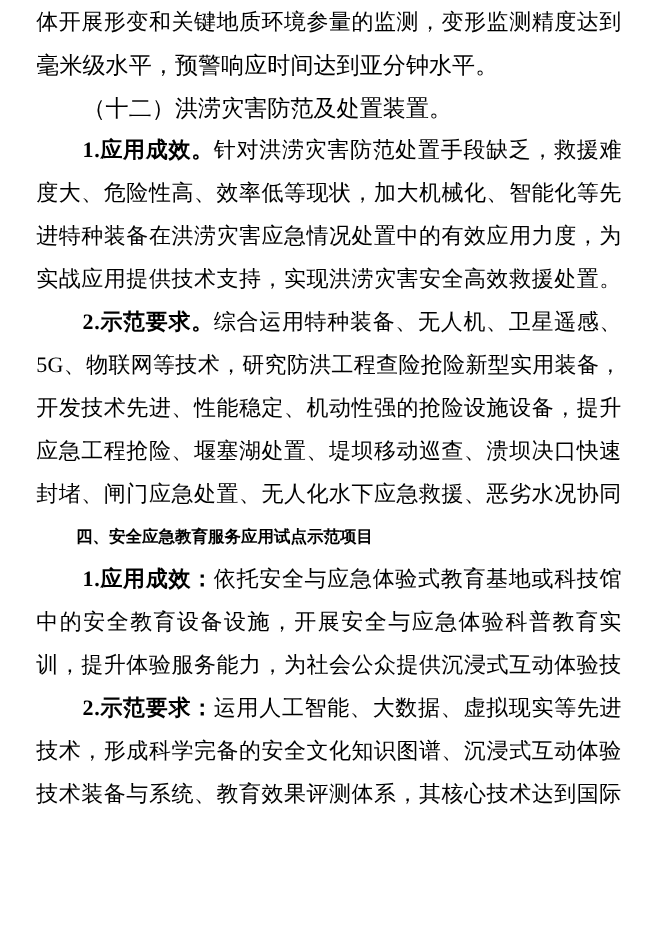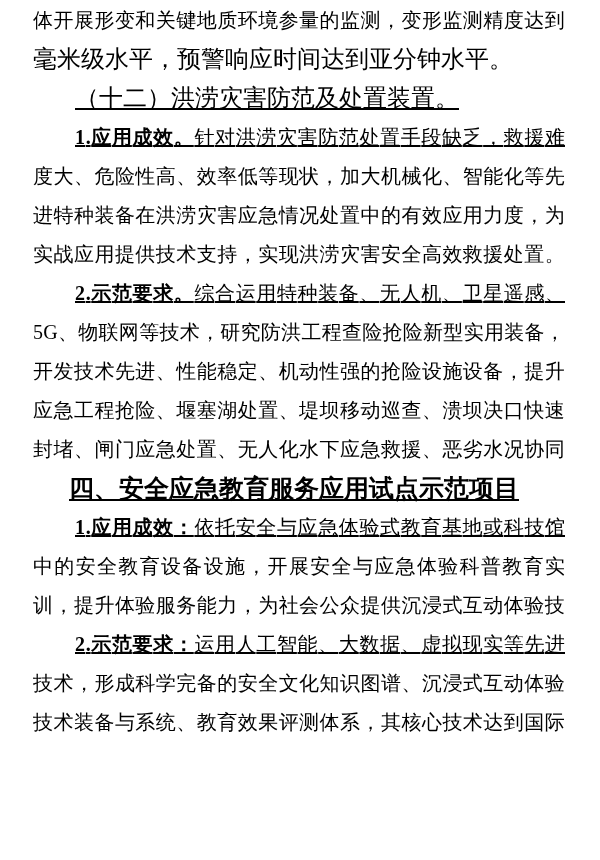--- a/index.html
+++ b/index.html
@@ -18,40 +18,40 @@
   }
   .doc {
     box-sizing: border-box;
     padding: 1px 35px 0 33px;
     color: #000000;
   }
   .para { margin: 0; }
   .line {
     height: 39px;
     line-height: 39px;
-    font-size: 24px;
+    font-size: 21px;
     white-space: nowrap;
     text-align: left;
     overflow: visible;
   }
   
   .line.fill {
     display: flex;
     justify-content: space-between;
     align-items: baseline;
     font-size: 20px;
   }
   .line.fill span { display: inline-block; }
-  .line.indent { padding-left: 42px; text-decoration: underline; }
+  .line.indent { padding-left: 42px; }
   .style-body .line { font-family: "Liberation Serif", "DejaVu Serif", serif; }
   .style-kai .line  { font-family: "Liberation Serif", "DejaVu Serif", serif; }
   .style-hei .line {
     font-family: "Liberation Sans", "DejaVu Sans", sans-serif;
     font-weight: bold;
-    font-size: 25px;
+    font-size: 15px;
   }
   .style-hei .line.indent { padding-left: 36px; }
   .lead { font-weight: bold; }
 </style>
 </head>
 <body>
 
 <div class="page">
   <div class="doc" id="doc-root">
       <div class="para style-body">

